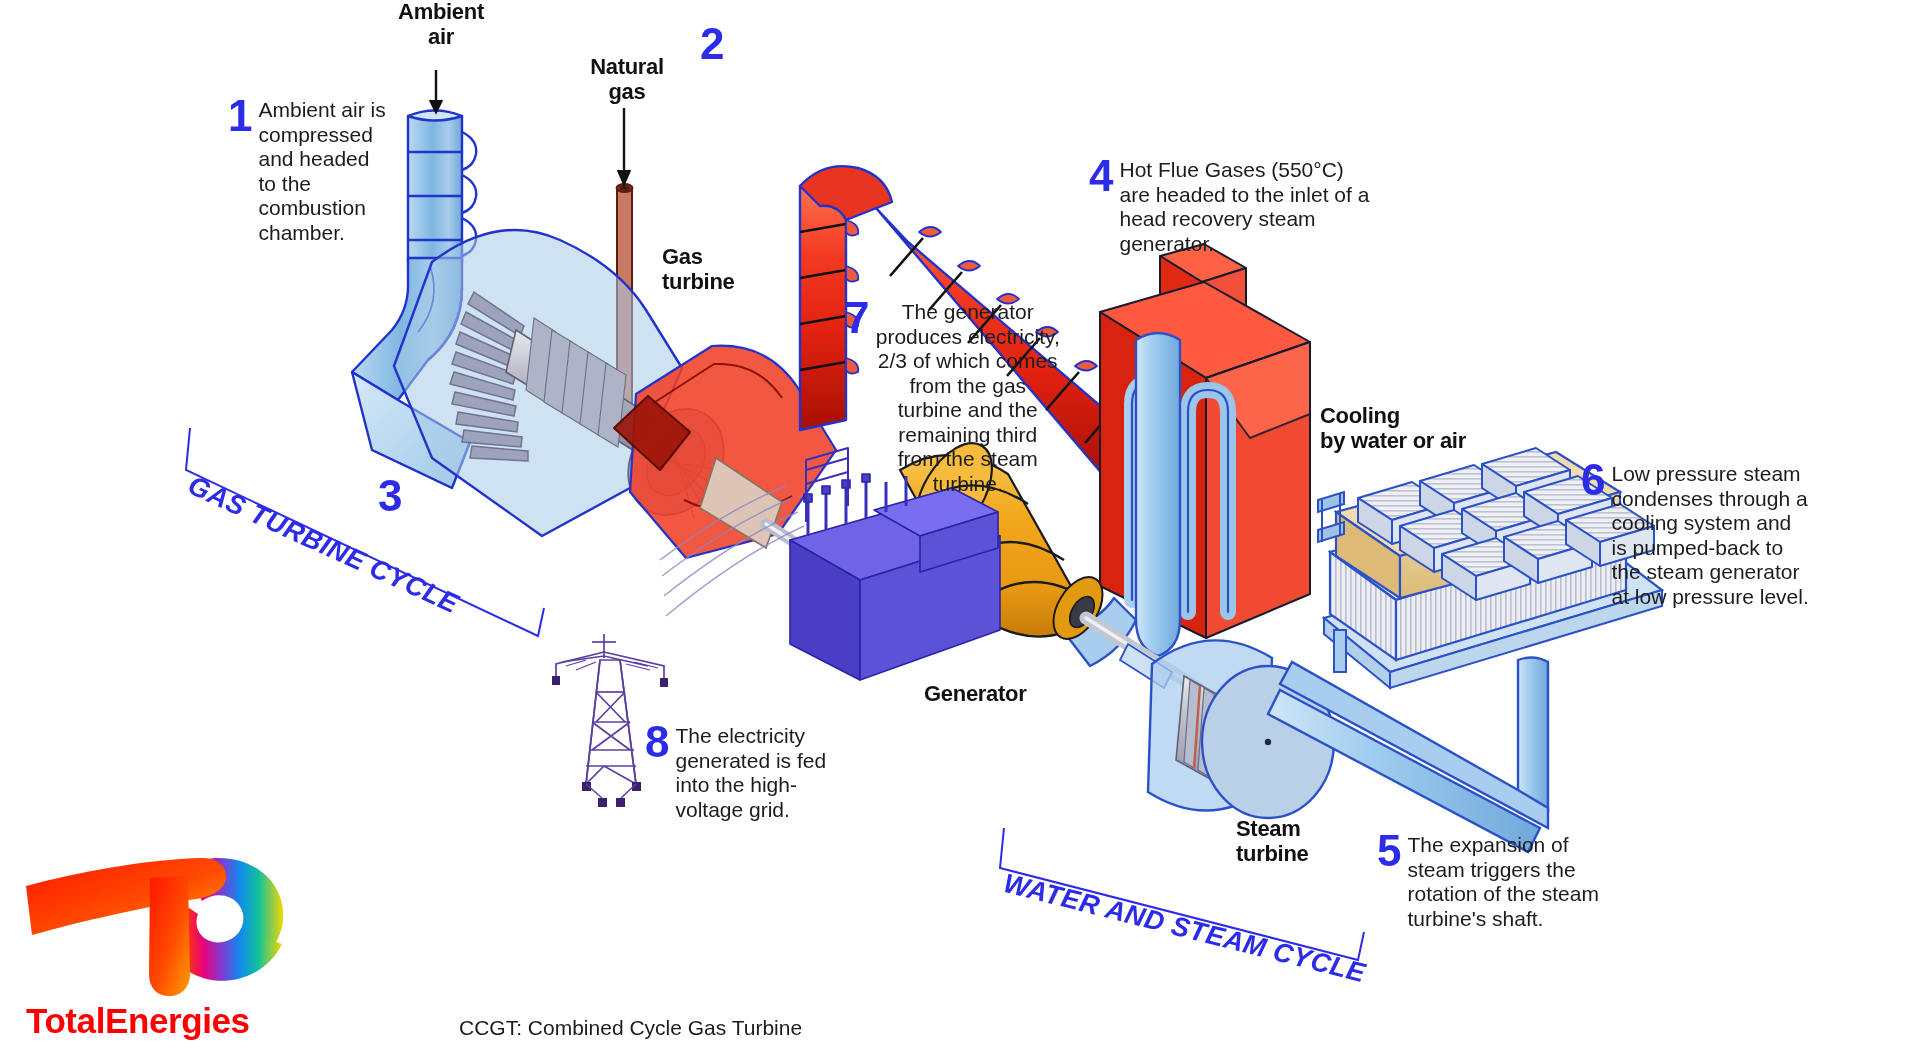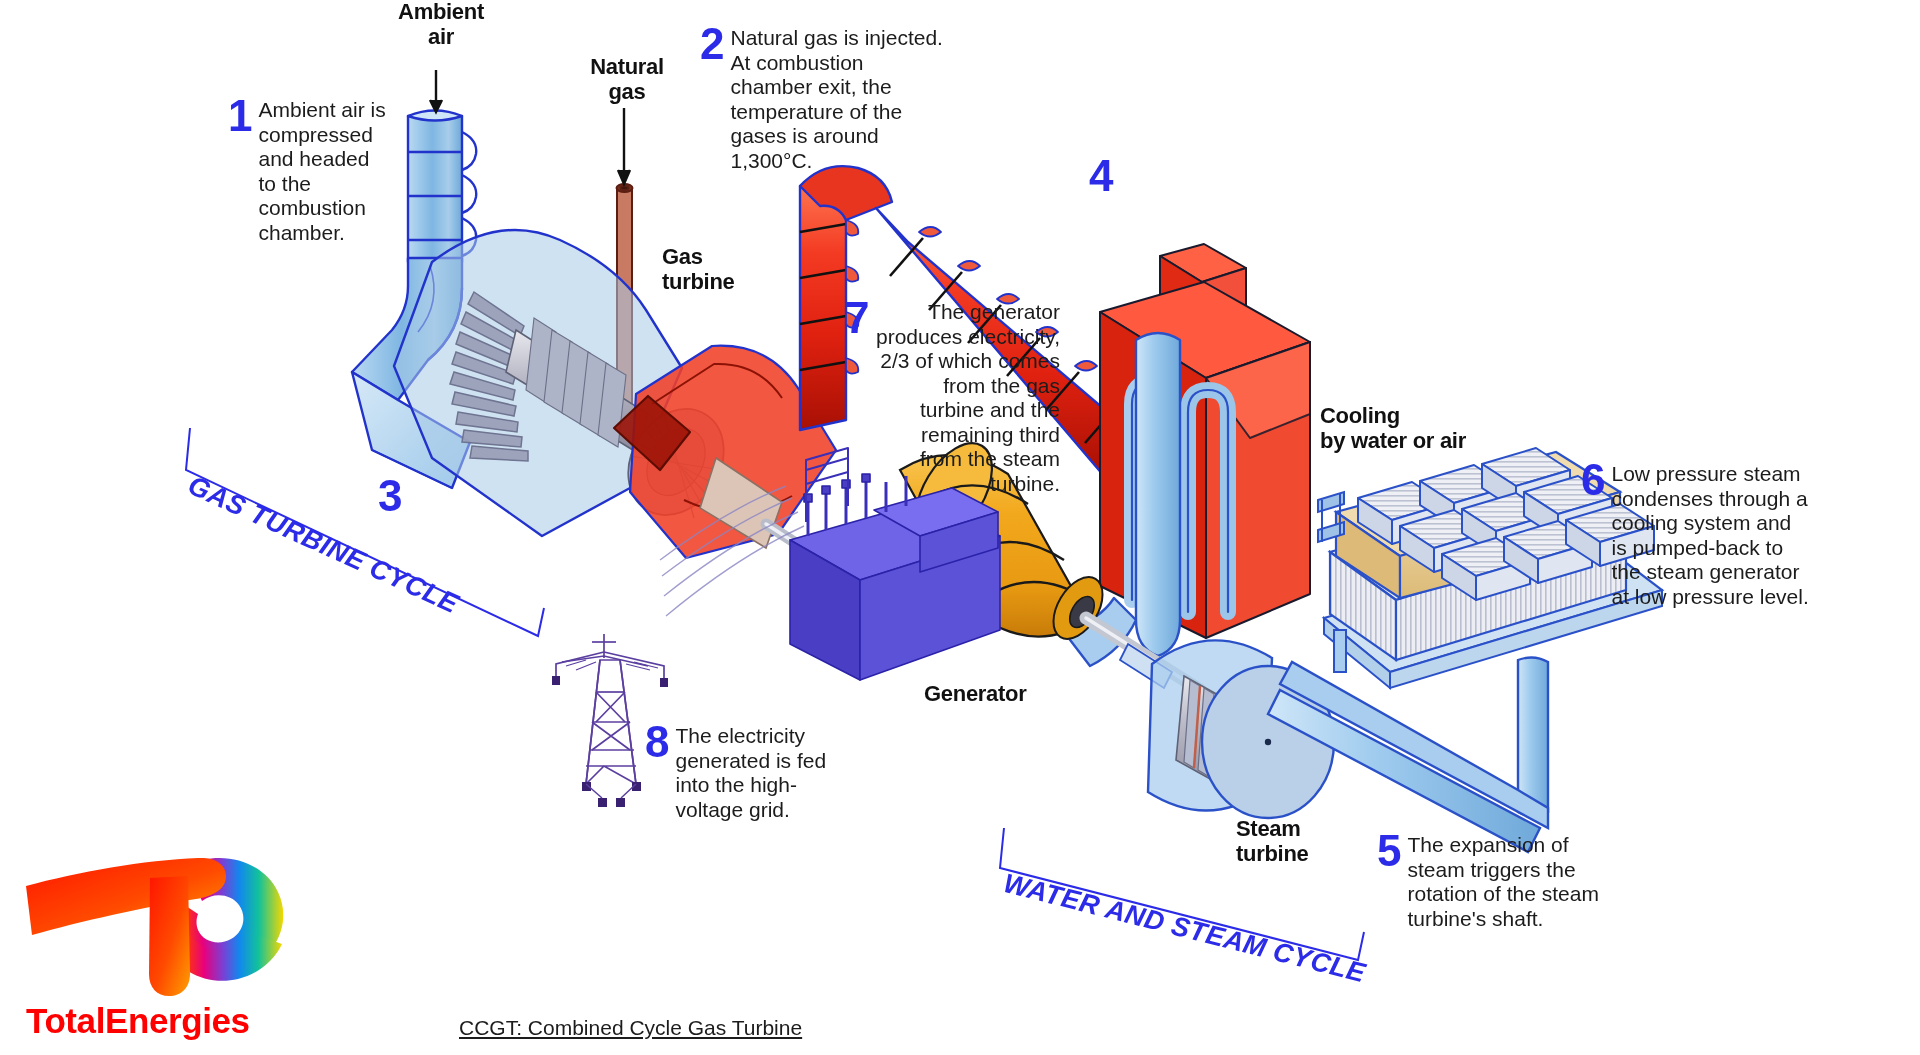--- a/index.html
+++ b/index.html
@@ -3,29 +3,29 @@
 <meta charset="utf-8">
 <style>
   html,body{margin:0;padding:0;background:#fff;}
   body{width:1920px;height:1055px;overflow:hidden;font-family:"Liberation Sans",sans-serif;}
   #stage{position:relative;width:1920px;height:1055px;background:#ffffff;}
 
   
   .step{position:absolute;display:flex;align-items:flex-start;gap:7px;}
   .step .num{color:#2b2be8;font-weight:bold;font-size:44px;line-height:0.84;letter-spacing:-1px;}
   .step .txt{color:#1c1c1c;font-size:21px;line-height:1.17;}
-  .step .txt.right{text-align:right;}
+  .step .txt.right{text-align:center;}
 
   .label{position:absolute;color:#111;font-weight:bold;font-size:22px;line-height:1.12;letter-spacing:-0.3px;}
   .label.center{text-align:center;}
 
   .cyclelabel{position:absolute;color:#2b2be8;font-weight:bold;font-style:italic;font-size:27px;
               letter-spacing:0.5px;white-space:nowrap;transform-origin:left top;}
 
-  .caption{position:absolute;color:#1c1c1c;font-size:21px;text-decoration:underline;}
+  .caption{position:absolute;color:#1c1c1c;font-size:21px;}
 
   
   .logoword{position:absolute;color:#ff0000;font-weight:bold;font-size:35px;letter-spacing:-0.4px;}
 
   svg{display:block;}
   .svgroot{position:absolute;left:0;top:0;}
 </style>
 </head>
 <body>
 
@@ -465,29 +465,29 @@
 
   <div class="cyclelabel" style="left:1008px; top:868px; transform:rotate(14.2deg);">WATER AND STEAM CYCLE</div>
 
   <div class="step" style="left:228px; top:98px; width:160px;">
     <span class="num">1</span>
     <span class="txt">Ambient air is compressed and headed to the combustion chamber.</span>
   </div>
 
   <div class="step" style="left:700px; top:26px; width:250px;">
     <span class="num">2</span>
-    <span class="txt">Natural gas is injected. At combustion chamber exit, the temperature of the gases is around 1,300°C.</span>
   </div>
 
   <div class="step" style="left:378px; top:478px; width:258px;">
     <span class="num">3</span>
   </div>
 
   <div class="step" style="left:1089px; top:158px; width:290px;">
     <span class="num">4</span>
+    <span class="txt">Hot Flue Gases (550°C) are headed to the inlet of a head recovery steam generator.</span>
   </div>
 
   <div class="step" style="left:1377px; top:833px; width:250px;">
     <span class="num">5</span>
     <span class="txt">The expansion of steam triggers the rotation of the steam turbine's shaft.</span>
   </div>
 
   <div class="step" style="left:1581px; top:462px; width:230px;">
     <span class="num">6</span>
     <span class="txt">Low pressure steam condenses through a cooling system and is pumped-back to the steam generator at low pressure level.</span>

